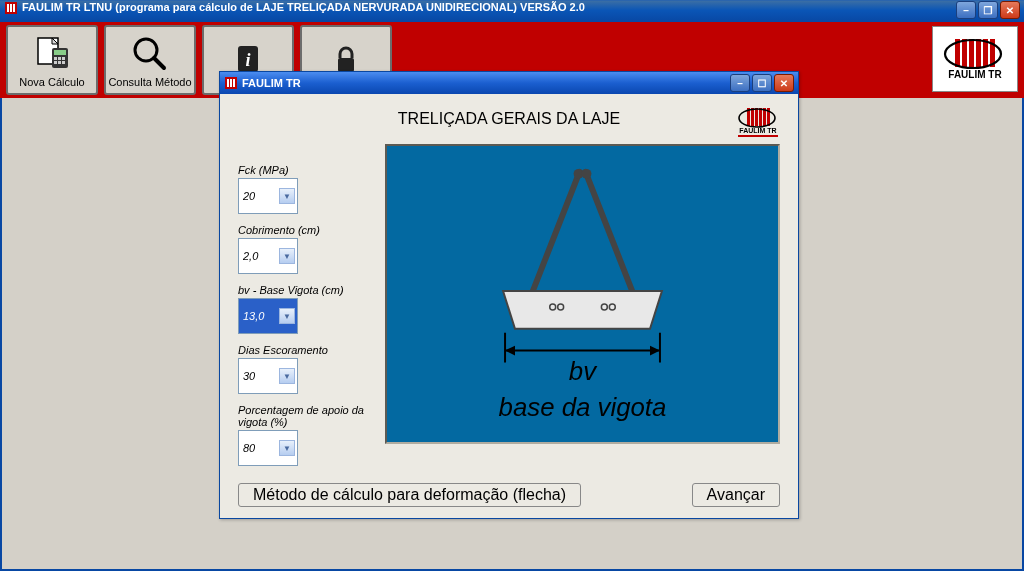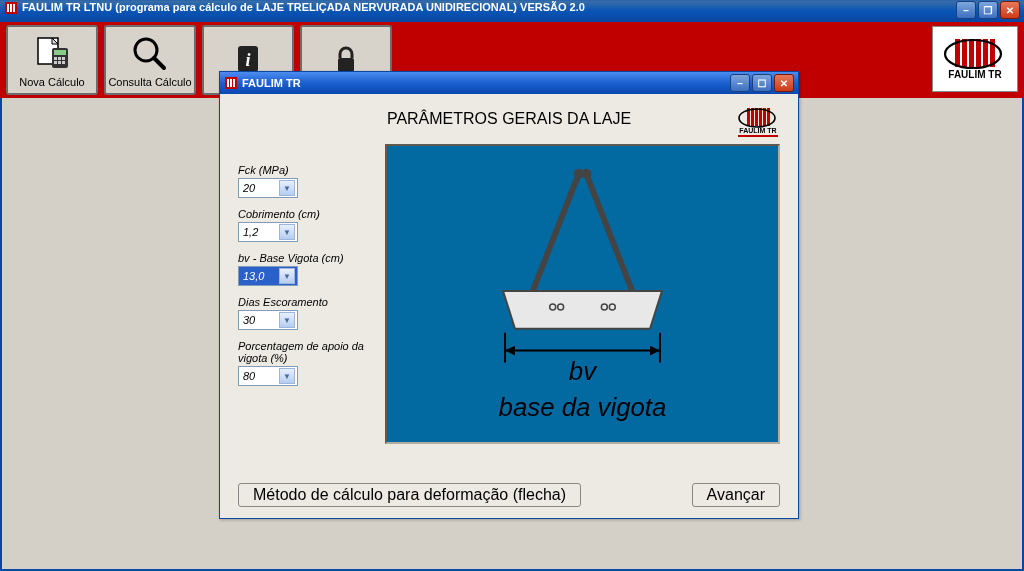--- a/index.html
+++ b/index.html
@@ -124,21 +124,21 @@
     display: flex;
     font-style: italic;
   }
   .form-col {
     width: 165px;
     padding: 20px 12px 0 18px;
   }
   .form-group { margin-bottom: 10px;}
   .form-label { font-size: 11px; color:#000; display:block; margin-bottom:2px; line-height:12px;}
   .form-select {
-    width: 60px; height: 20px;
+    width: 60px; height: 36px;
     background:#fff;
     border: 1px solid #7f9db9;
     display:flex; align-items:center; justify-content:space-between;
     padding: 0 2px 0 4px;
     font-size: 11px;
     cursor:pointer;
   }
   .form-select.highlight { background:#2a60c8; color:#fff;}
   .form-select .caret {
     width:16px; height:16px;
@@ -213,21 +213,21 @@
     </div>
     <span class="lbl">Nova Cálculo</span>
   </div>
   <div class="tb-button">
     <div class="icon-wrap">
       <svg width="40" height="38" viewBox="0 0 40 38">
         <circle cx="16" cy="16" r="11" fill="none" stroke="#000" stroke-width="3"></circle>
         <line x1="24" y1="24" x2="34" y2="34" stroke="#000" stroke-width="4" stroke-linecap="round"></line>
       </svg>
     </div>
-    <span class="lbl">Consulta Cálculo</span>
+    <span class="lbl">Consulta Método</span>
   </div>
   <div class="tb-button">
     <div class="icon-wrap">
       <svg width="40" height="38" viewBox="0 0 40 38">
         <rect x="10" y="6" width="20" height="26" rx="3" fill="#222"></rect>
         <text x="20" y="26" font-size="18" fill="#fff" text-anchor="middle" font-family="Georgia" font-style="italic" font-weight="bold">i</text>
       </svg>
     </div>
     <span class="lbl"></span>
   </div>
@@ -273,21 +273,21 @@
     </span>
     <span class="dlg-title">FAULIM TR</span>
     <div class="dlg-win-buttons">
       <div class="win-btn">–</div>
       <div class="win-btn">☐</div>
       <div class="win-btn close">✕</div>
     </div>
   </div>
 
   <div class="dlg-heading">
-    <span class="heading-text">PARÂMETROS GERAIS DA LAJE</span>
+    <span class="heading-text">TRELIÇADA GERAIS DA LAJE</span>
     <div class="brand-small">
       <div style="position:relative;">
         <div class="bars">
             <i></i>
             <i></i>
             <i></i>
             <i></i>
             <i></i>
             <i></i>
           </div>
@@ -307,21 +307,21 @@
         <label class="form-label">Fck (MPa)</label>
         <div class="form-select">
           <span>20</span>
           <span class="caret">▼</span>
         </div>
       </div>
 
       <div class="form-group">
         <label class="form-label">Cobrimento (cm)</label>
         <div class="form-select">
-          <span>1,2</span>
+          <span>2,0</span>
           <span class="caret">▼</span>
         </div>
       </div>
 
       <div class="form-group">
         <label class="form-label">bv - Base Vigota (cm)</label>
         <div class="form-select highlight">
           <span>13,0</span>
           <span class="caret">▼</span>
         </div>

